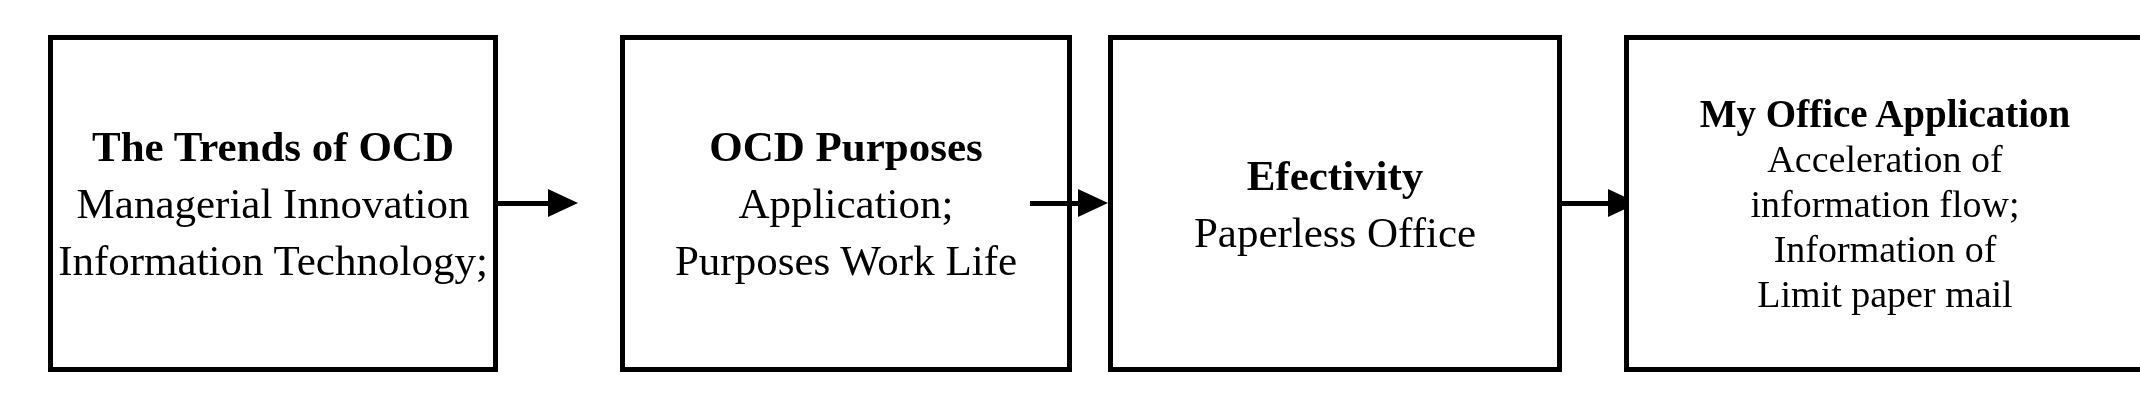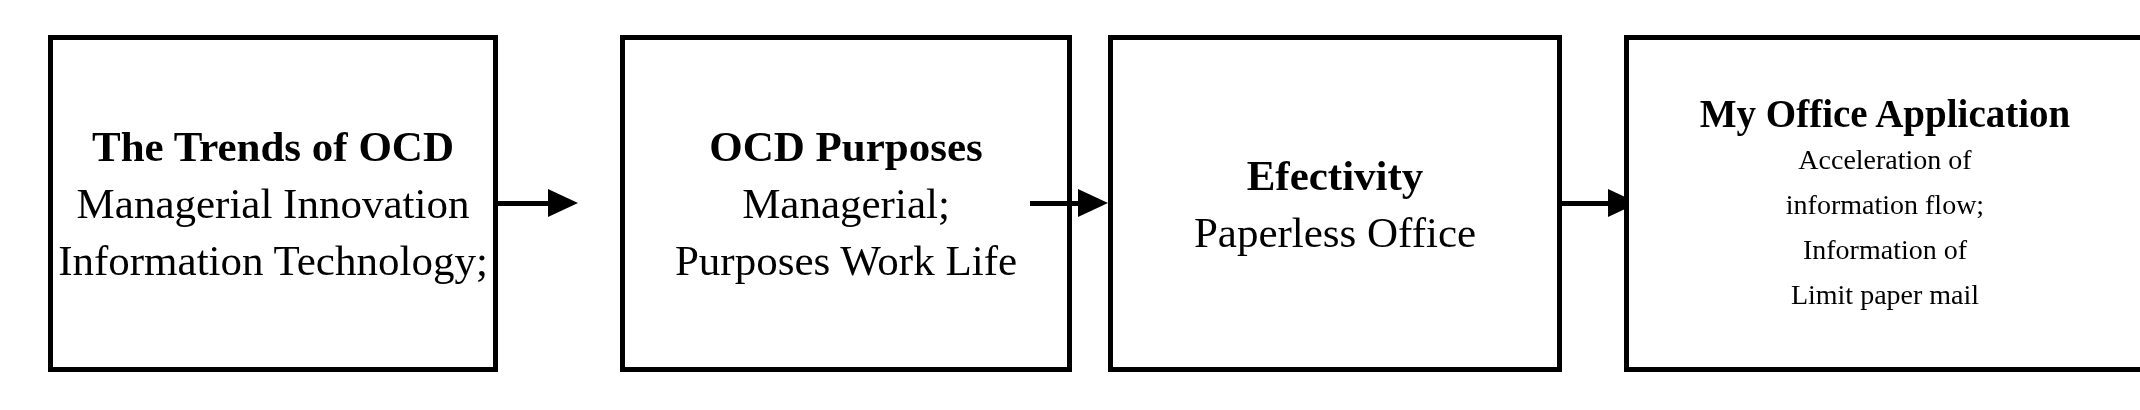--- a/index.html
+++ b/index.html
@@ -38,21 +38,21 @@
   .flow-box .box-line {
     font-size: 43px;
     line-height: 57px;
     white-space: nowrap;
   }
   .flow-box.compact .box-title {
     font-size: 39px;
     line-height: 46px;
   }
   .flow-box.compact .box-line {
-    font-size: 28px;
+    font-size: 38px;
     line-height: 45px;
   }
   .box-1 { left: 48px;   width: 450px; }
   .box-2 { left: 578px;  width: 452px; margin-left: 42px; }
   .box-3 { left: 1108px; width: 454px; }
   .box-4 { left: 1624px; width: 522px; }
 
   .flow-arrow {
     position: absolute;
     top: 203px;
@@ -90,21 +90,21 @@
     <div class="box-line">Information Technology;</div>
   </div>
 
   <div class="flow-arrow arrow-1">
     <div class="shaft"></div>
     <div class="head"></div>
   </div>
 
   <div class="flow-box box-2">
     <div class="box-title">OCD Purposes</div>
-    <div class="box-line">Managerial;</div>
+    <div class="box-line">Application;</div>
     <div class="box-line">Purposes Work Life</div>
   </div>
 
   <div class="flow-arrow arrow-2">
     <div class="shaft"></div>
     <div class="head"></div>
   </div>
 
   <div class="flow-box box-3">
     <div class="box-title">Efectivity</div>

